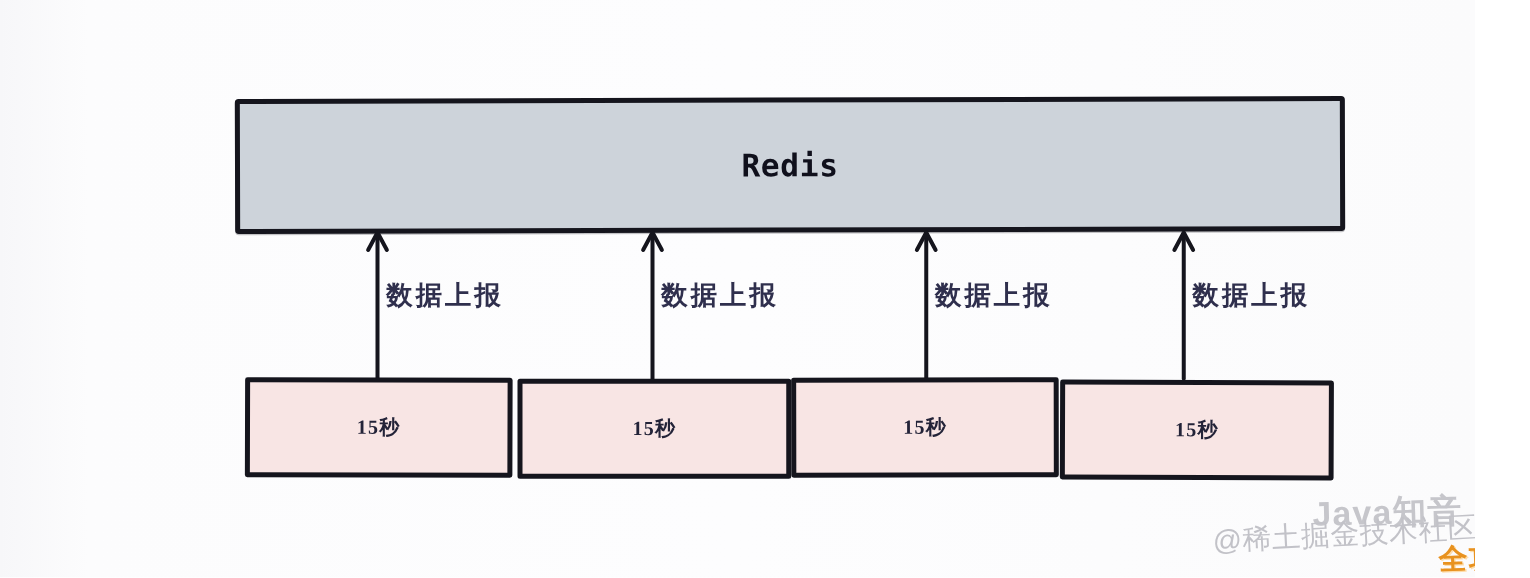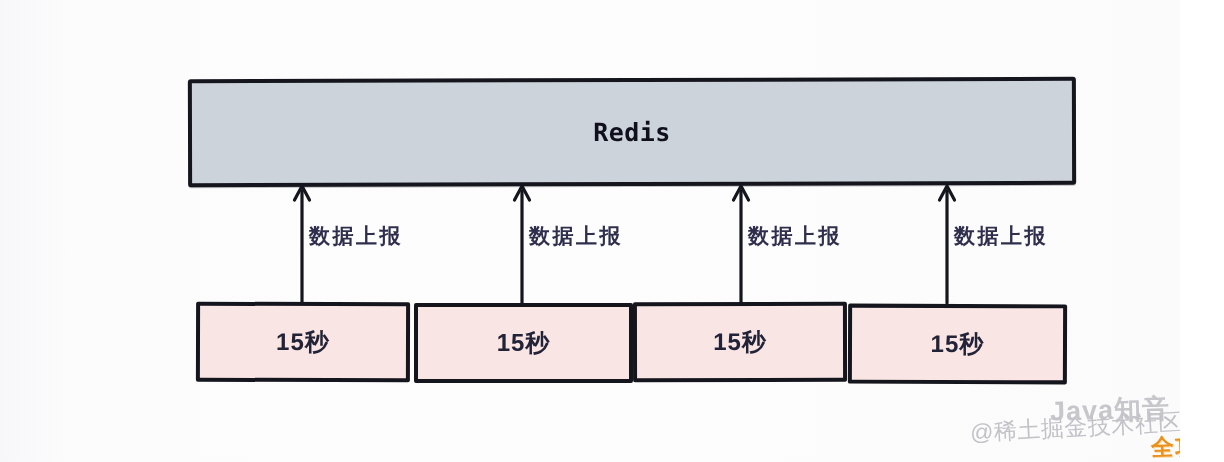--- a/index.html
+++ b/index.html
@@ -66,24 +66,25 @@
     top: 302px;
     height: 72px;
     background: #f8e5e4;
     border: 4px solid #15151d;
     border-radius: 2px;
     display: flex;
     align-items: center;
     justify-content: center;
   }
   .interval-label {
-    font-size: 24px;
+    font-size: 16px;
     font-weight: 700;
     color: #232338;
     letter-spacing: 1px;
+    font-family: Liberation Serif, serif;
   }
   .ib-1 { left: 196px; width: 206px; transform: rotate(0.15deg); }
   .ib-2 { left: 414px; width: 211px; top: 303px; }
   .ib-3 { left: 633px; width: 206px; transform: rotate(-0.1deg); }
   .ib-4 { left: 848px; width: 211px; top: 304px; transform: rotate(0.2deg); }
 
   
   .wm-brand {
     position: absolute;
     left: 1050px;

